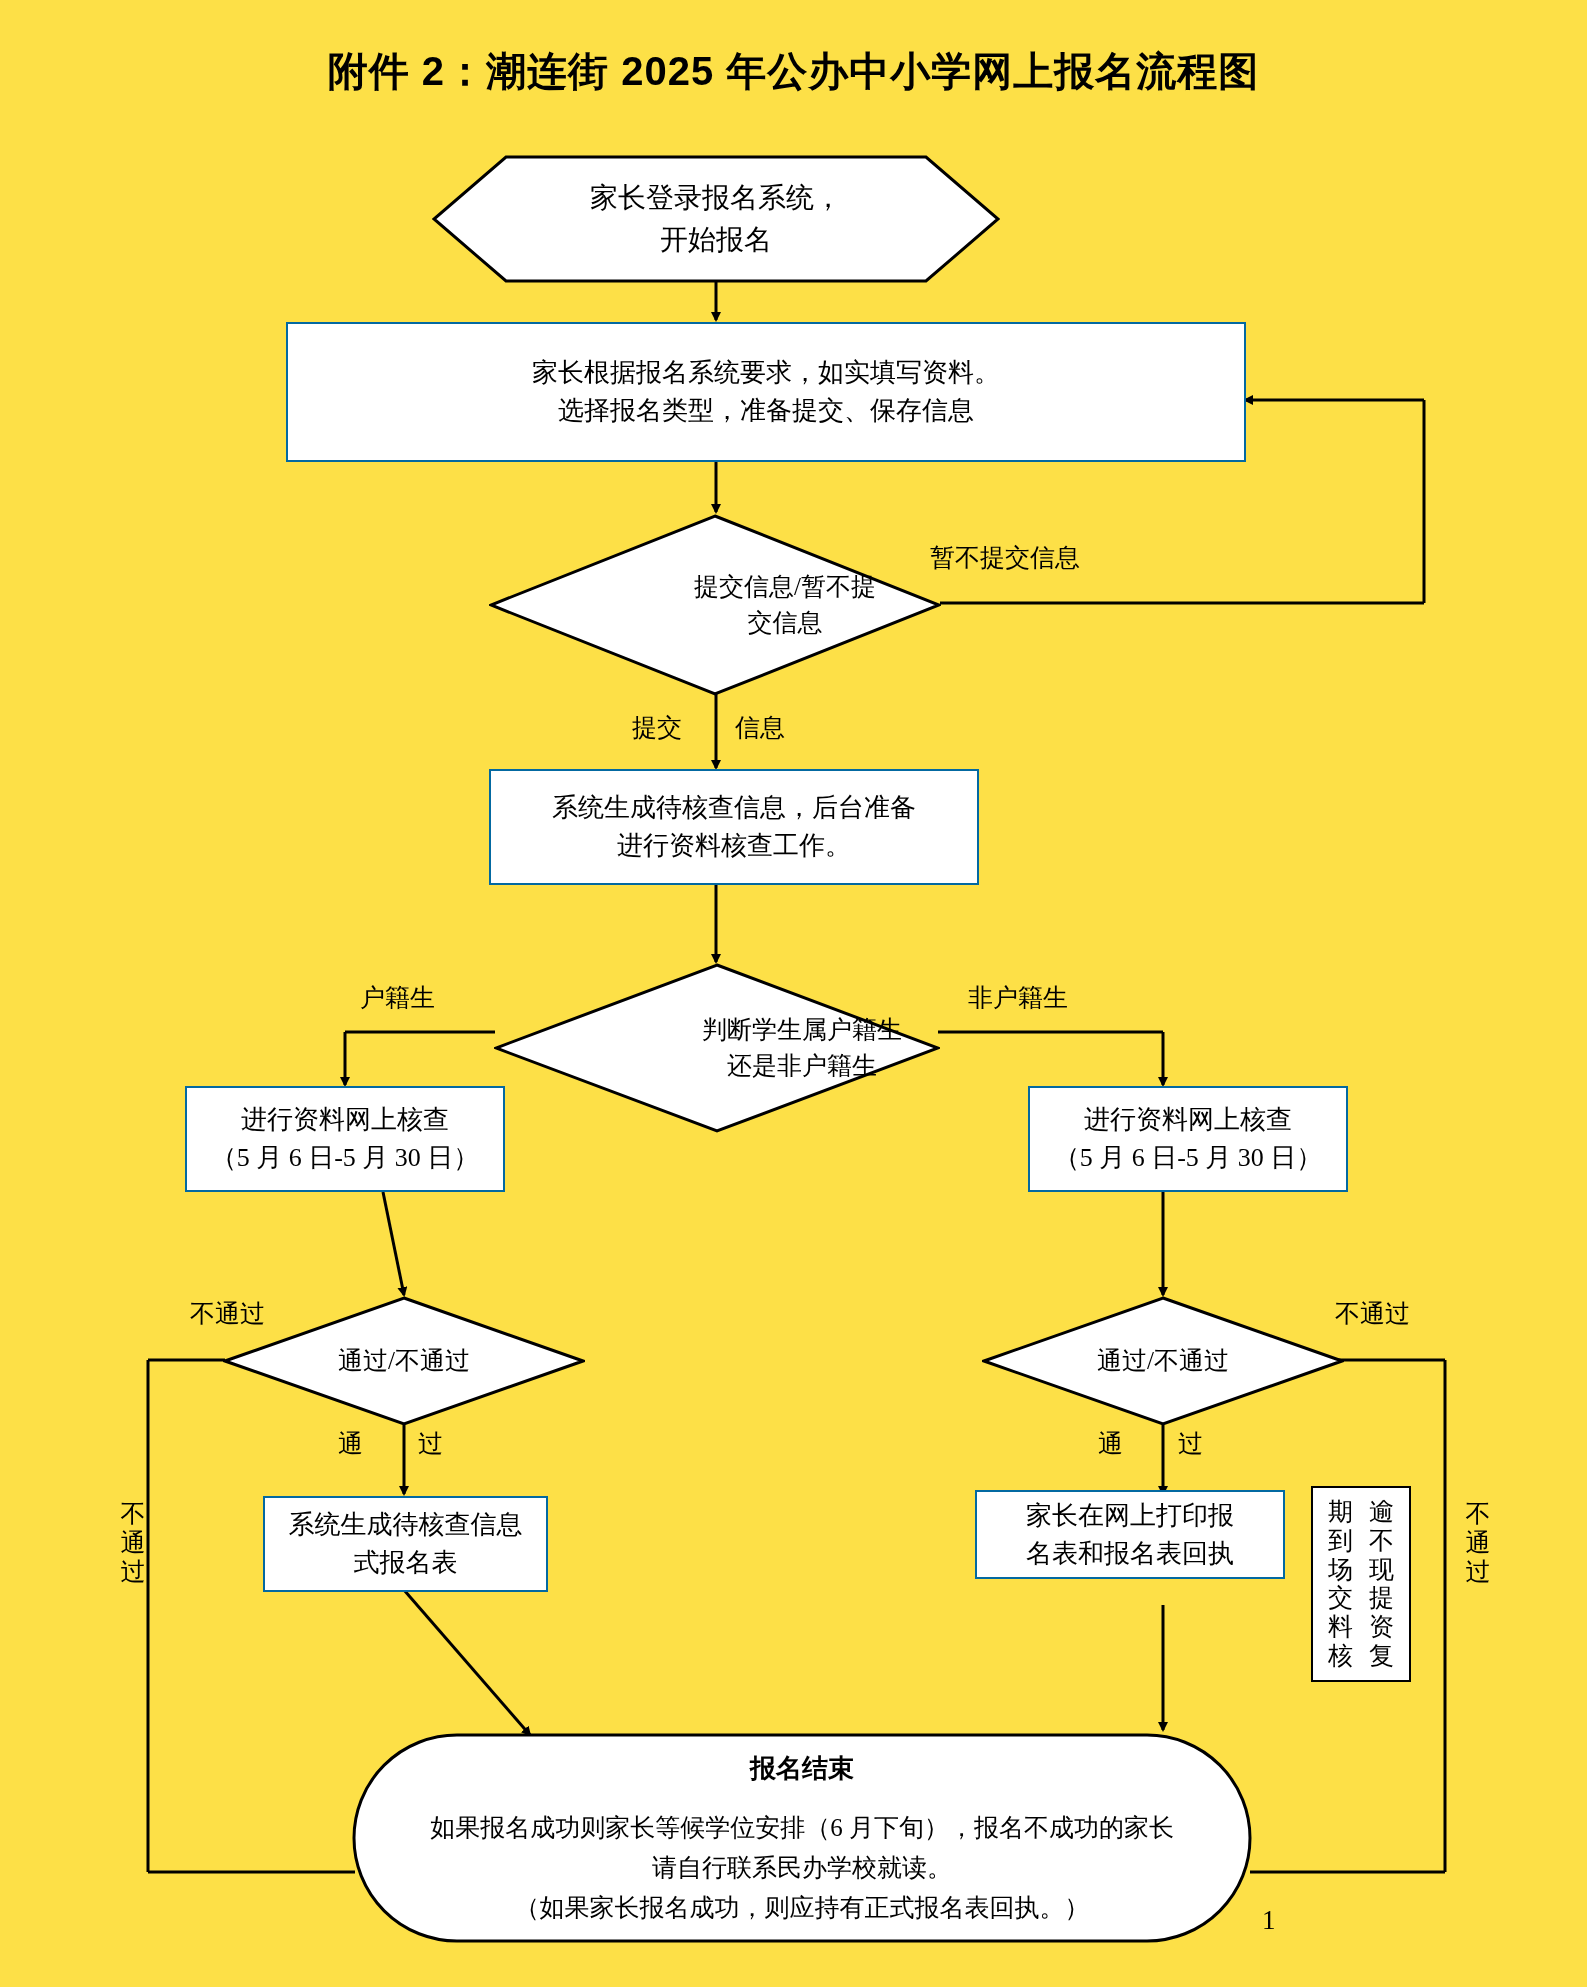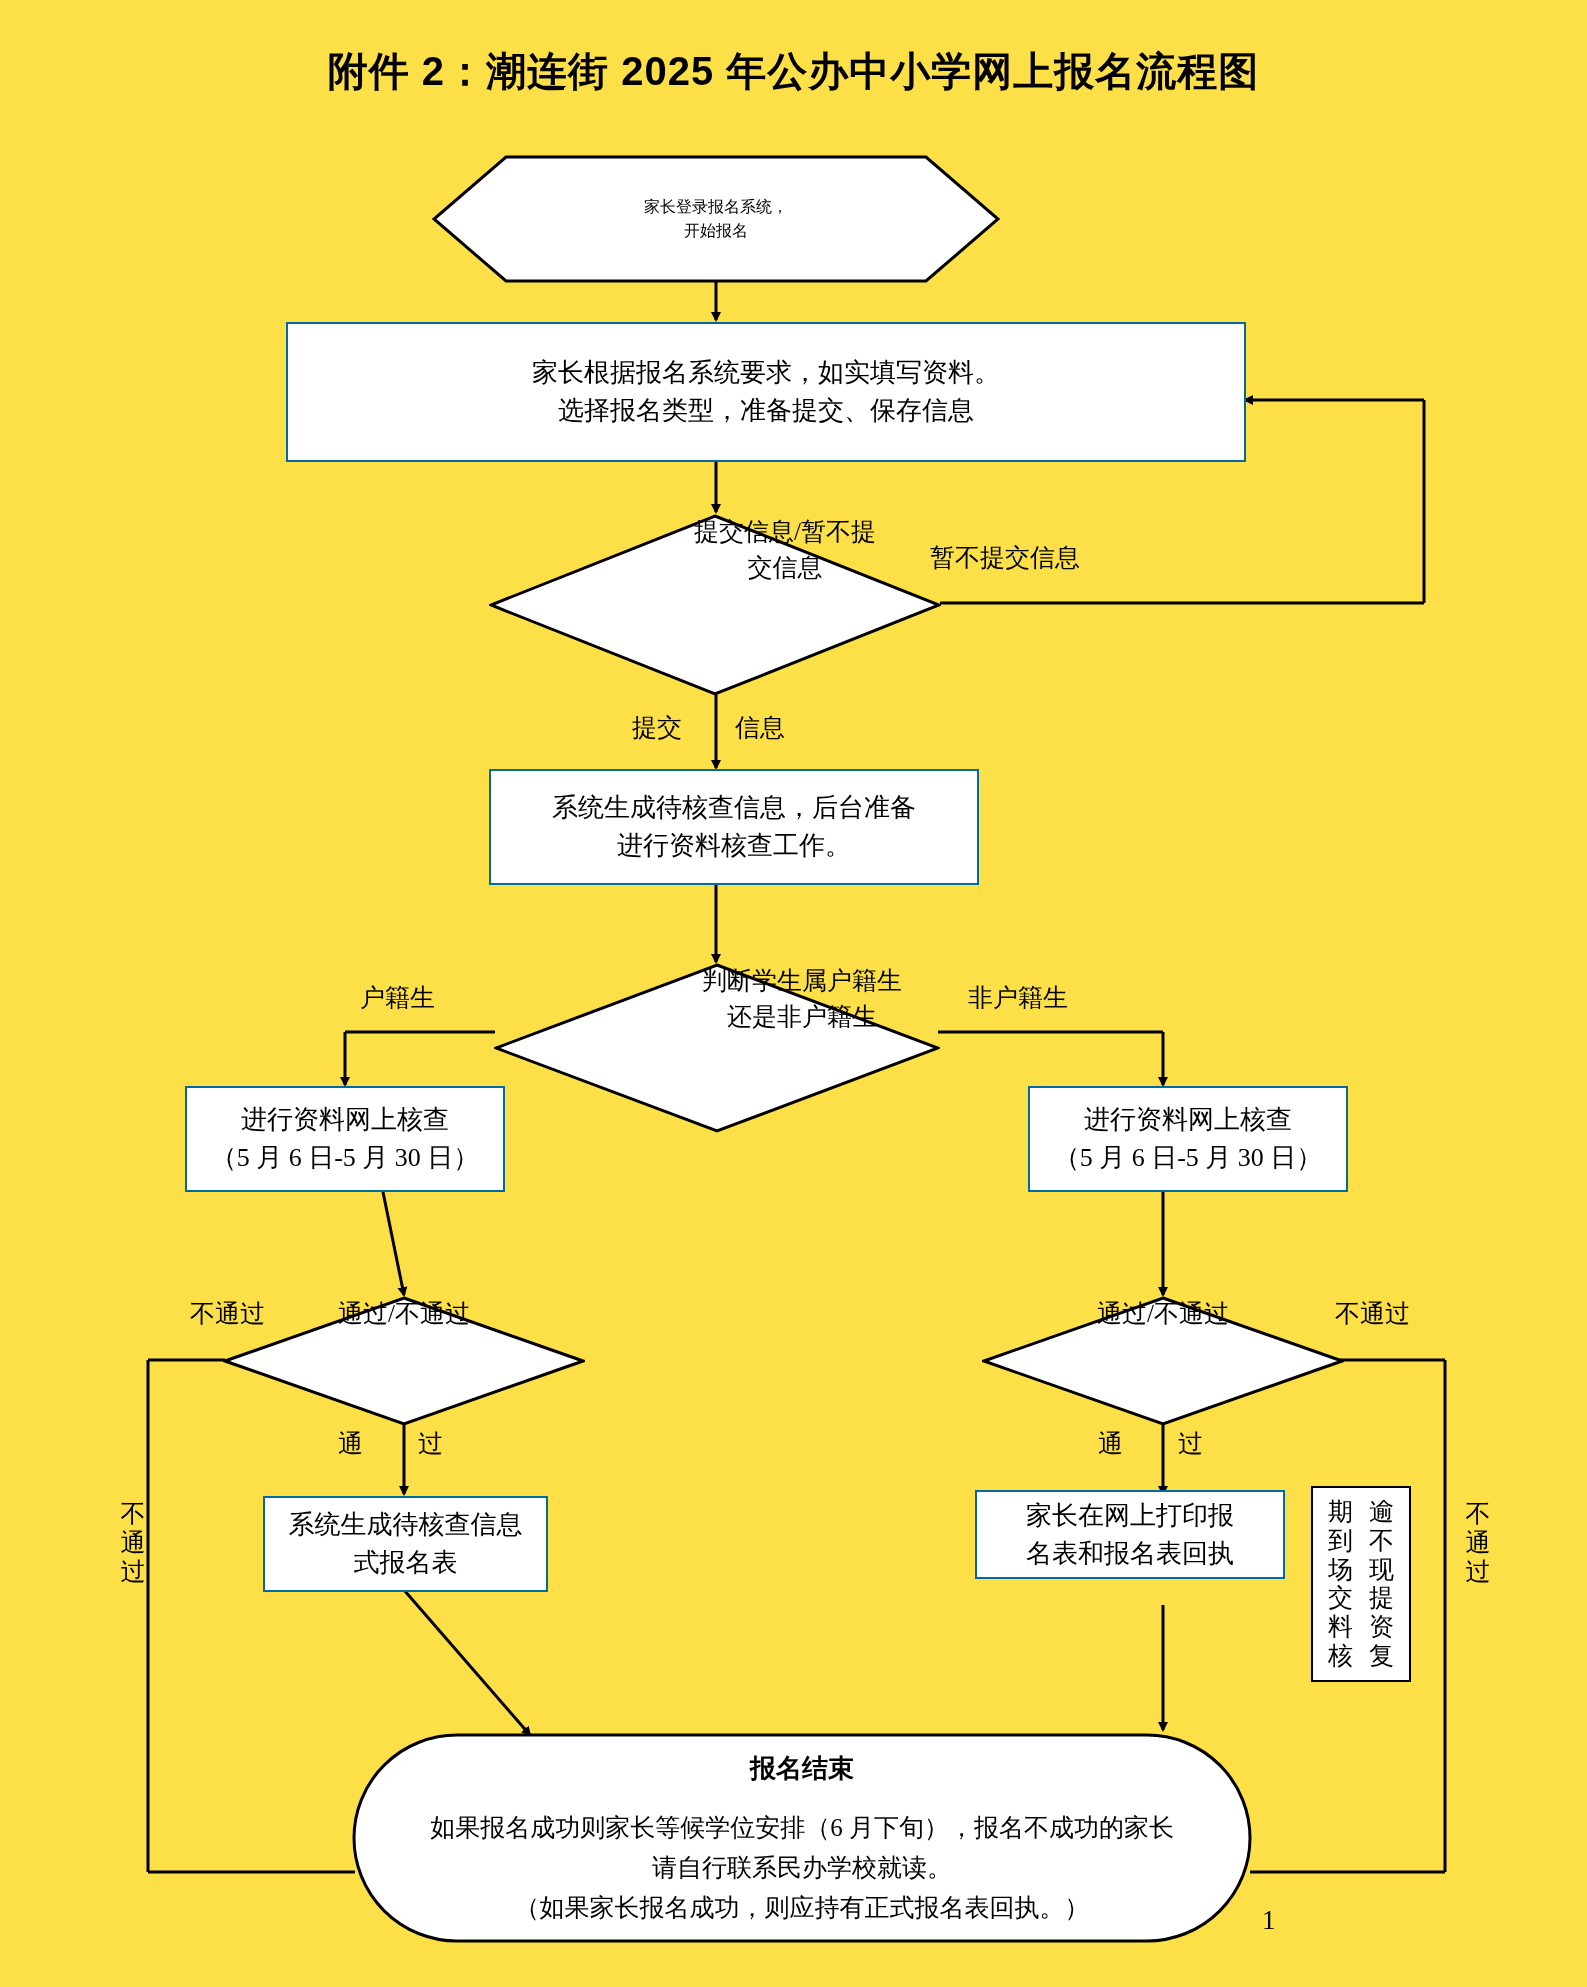--- a/index.html
+++ b/index.html
@@ -43,28 +43,28 @@
   .hex{
     position:absolute;
     left:0;top:0;
   }
   .hex-label{
     position:absolute;
     left:0;top:0;
     width:100%;height:100%;
     display:flex;align-items:center;justify-content:center;
     text-align:center;
-    font-size:16px;
+    font-size:28px;
     line-height:1.5;
   }
   .dia-wrap{position:absolute;}
   .dia-label{
     position:absolute;
     left:0;top:0;width:100%;height:100%;
-    display:flex;align-items:flex-start;justify-content:center;
+    display:flex;align-items:center;justify-content:center;
     text-align:center;
     font-size:25px;
     line-height:1.45;
     pointer-events:none;
   }
   .term-wrap{position:absolute;}
   .term-label{
     position:absolute;
     left:0;top:0;width:100%;height:100%;
     display:flex;flex-direction:column;

